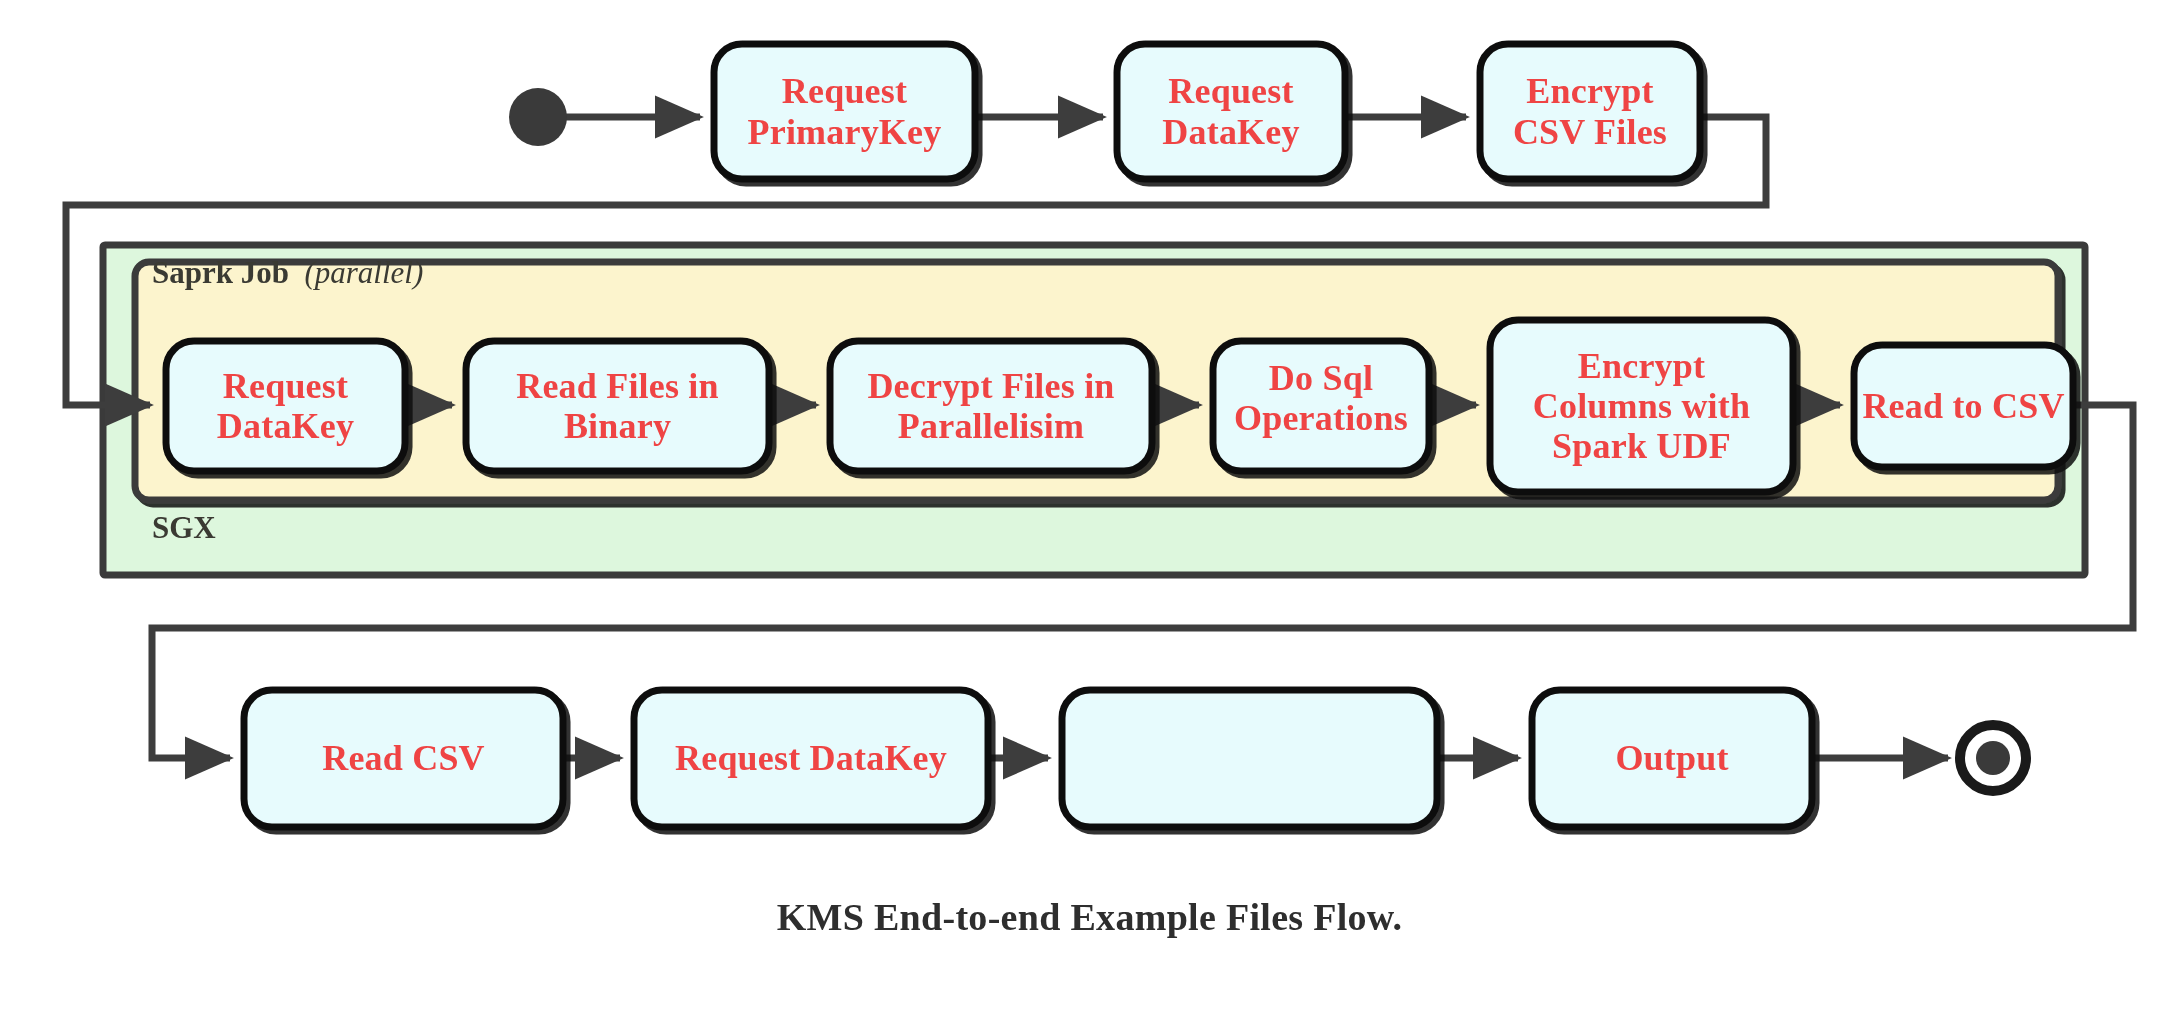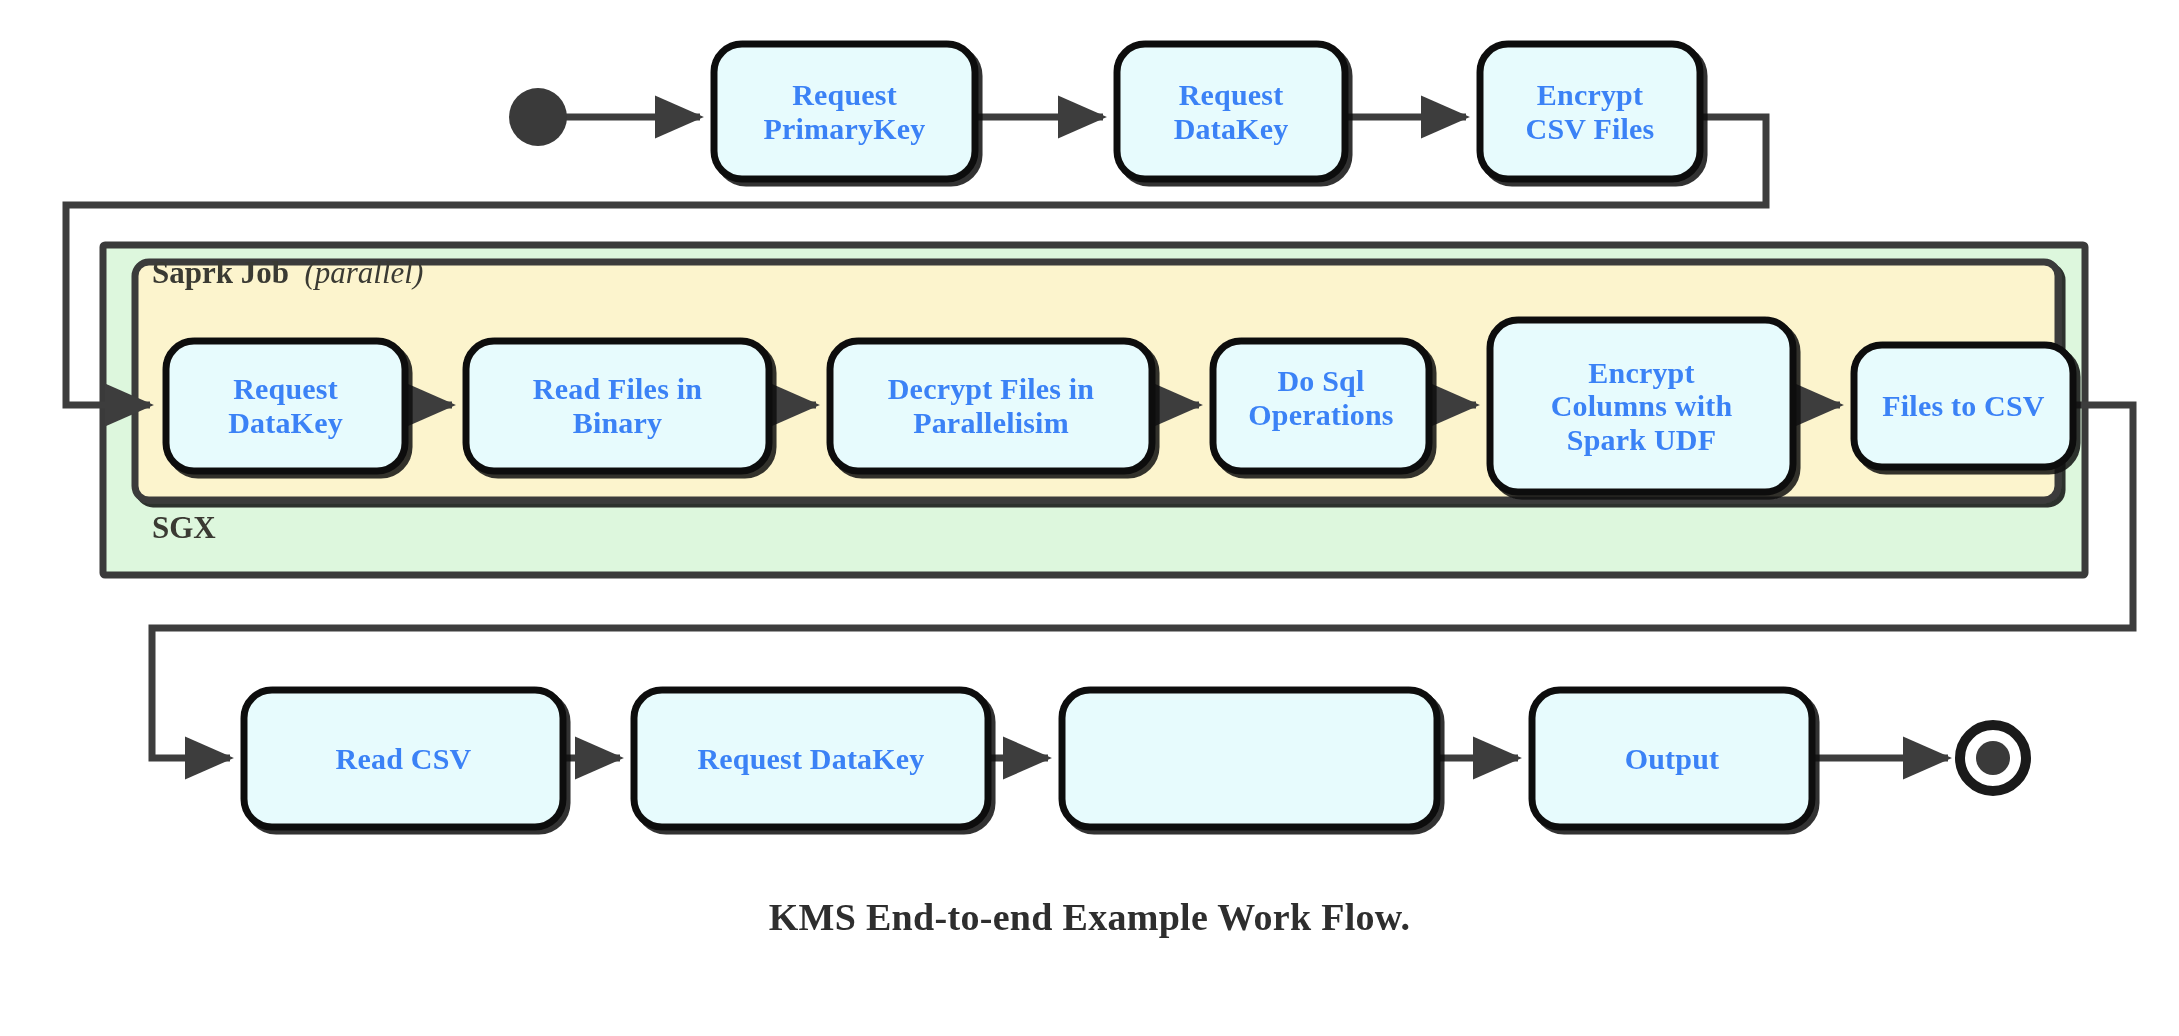--- a/index.html
+++ b/index.html
@@ -22,23 +22,23 @@
     height:1036px;
   }
   
   .node-label{
     position:absolute;
     display:flex;
     align-items:center;
     justify-content:center;
     text-align:center;
     font-weight:bold;
-    font-size:30px;
+    font-size:36px;
     line-height:1.12;
-    color:#3b82f6;
+    color:#ef4444;
     letter-spacing:.2px;
     pointer-events:none;
     white-space:pre-line;
   }
   .container-label{
     position:absolute;
     font-weight:bold;
     font-size:31px;
     color:#3a3a33;
     white-space:nowrap;
@@ -148,21 +148,21 @@
 DataKey</div>
   <div class="node-label" style="left:466px; top:341px; width:303px; height:130px;">Read Files in
 Binary</div>
   <div class="node-label" style="left:830px; top:341px; width:322px; height:130px;">Decrypt Files in
 Parallelisim</div>
   <div class="node-label" style="left:1213px; top:333px; width:216px; height:130px;">Do Sql
 Operations</div>
   <div class="node-label" style="left:1490px; top:320px; width:303px; height:172px;">Encrypt
 Columns with
 Spark UDF</div>
-  <div class="node-label" style="left:1854px; top:345px; width:219px; height:122px;">Files to CSV</div>
+  <div class="node-label" style="left:1854px; top:345px; width:219px; height:122px;">Read to CSV</div>
 
   <div class="node-label" style="left:244px; top:690px; width:319px; height:137px;">Read CSV</div>
   <div class="node-label" style="left:634px; top:690px; width:354px; height:137px;">Request DataKey</div>
   <div class="node-label" style="left:1532px; top:690px; width:280px; height:137px;">Output</div>
 
-  <div class="caption" style="left:0; top:895px;">KMS End-to-end Example Work Flow.</div>
+  <div class="caption" style="left:0; top:895px;">KMS End-to-end Example Files Flow.</div>
 
 </div>
 
 </body></html>

